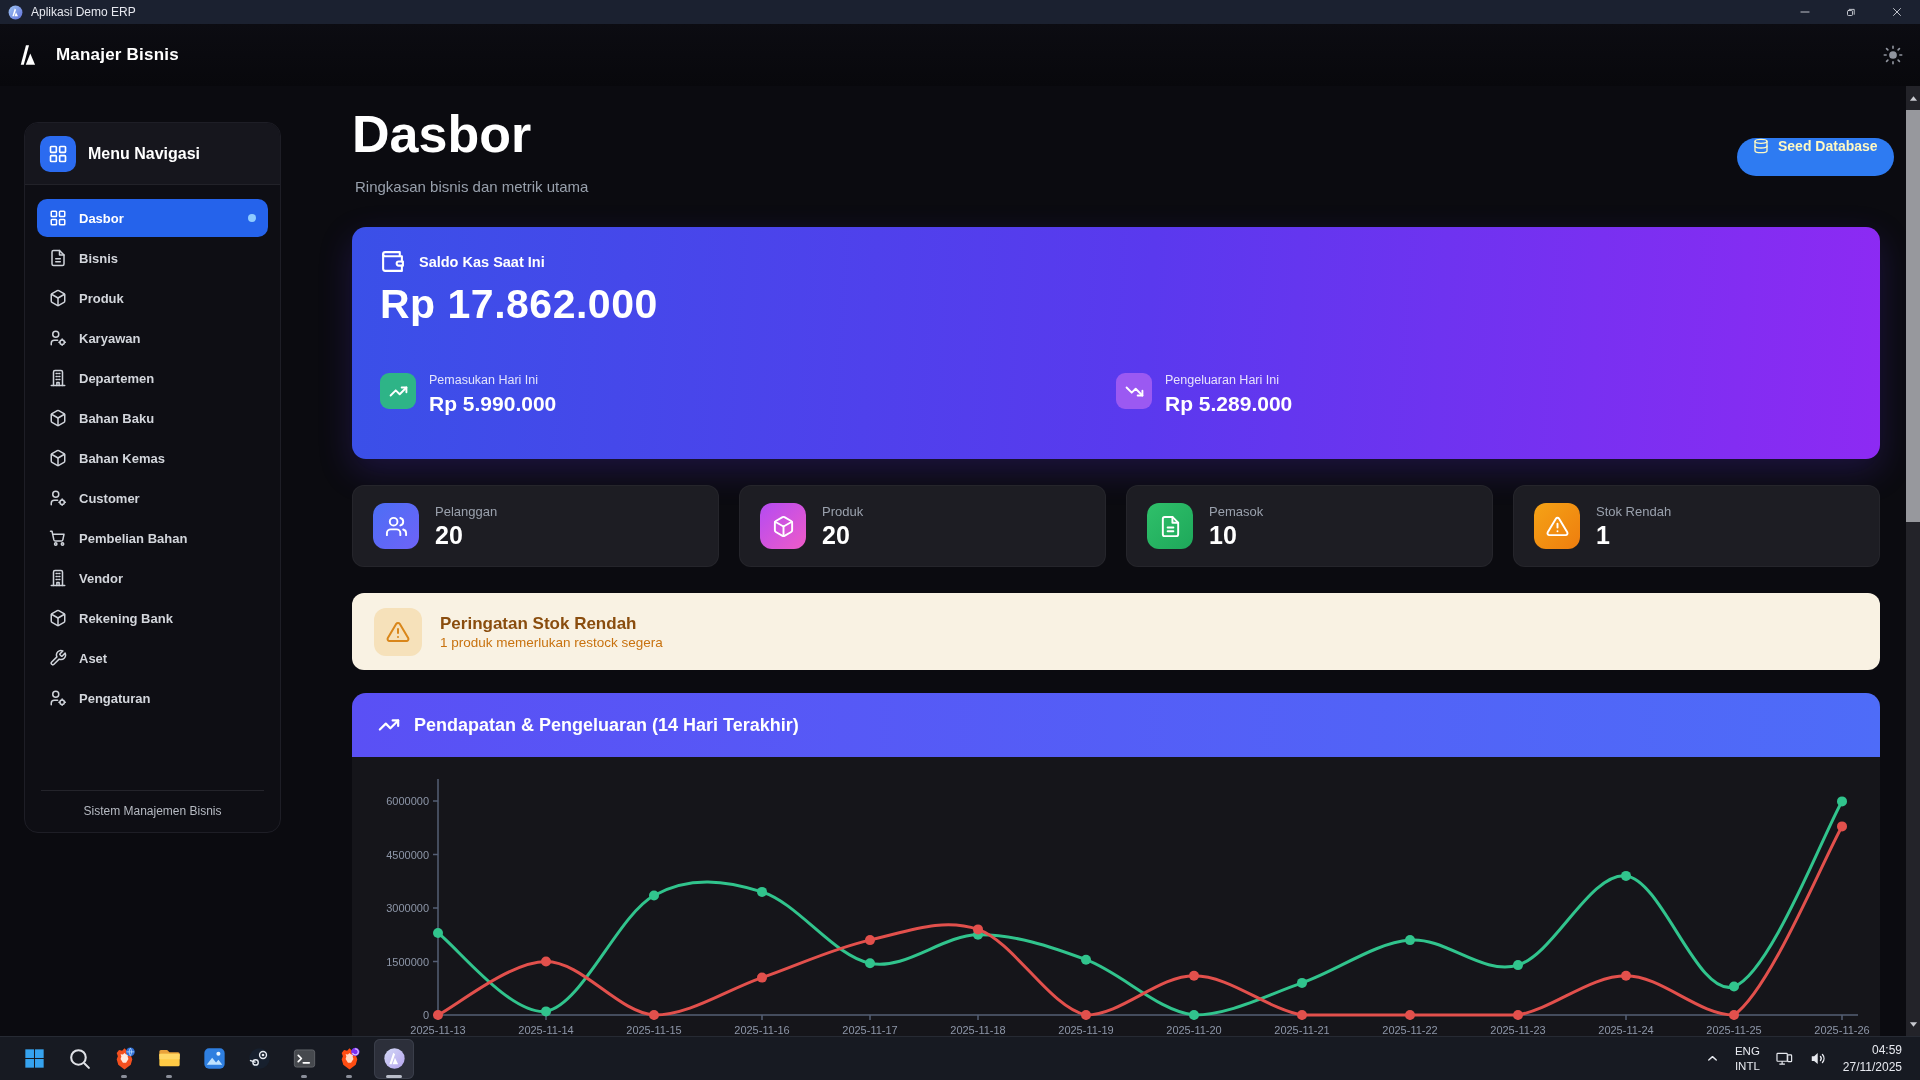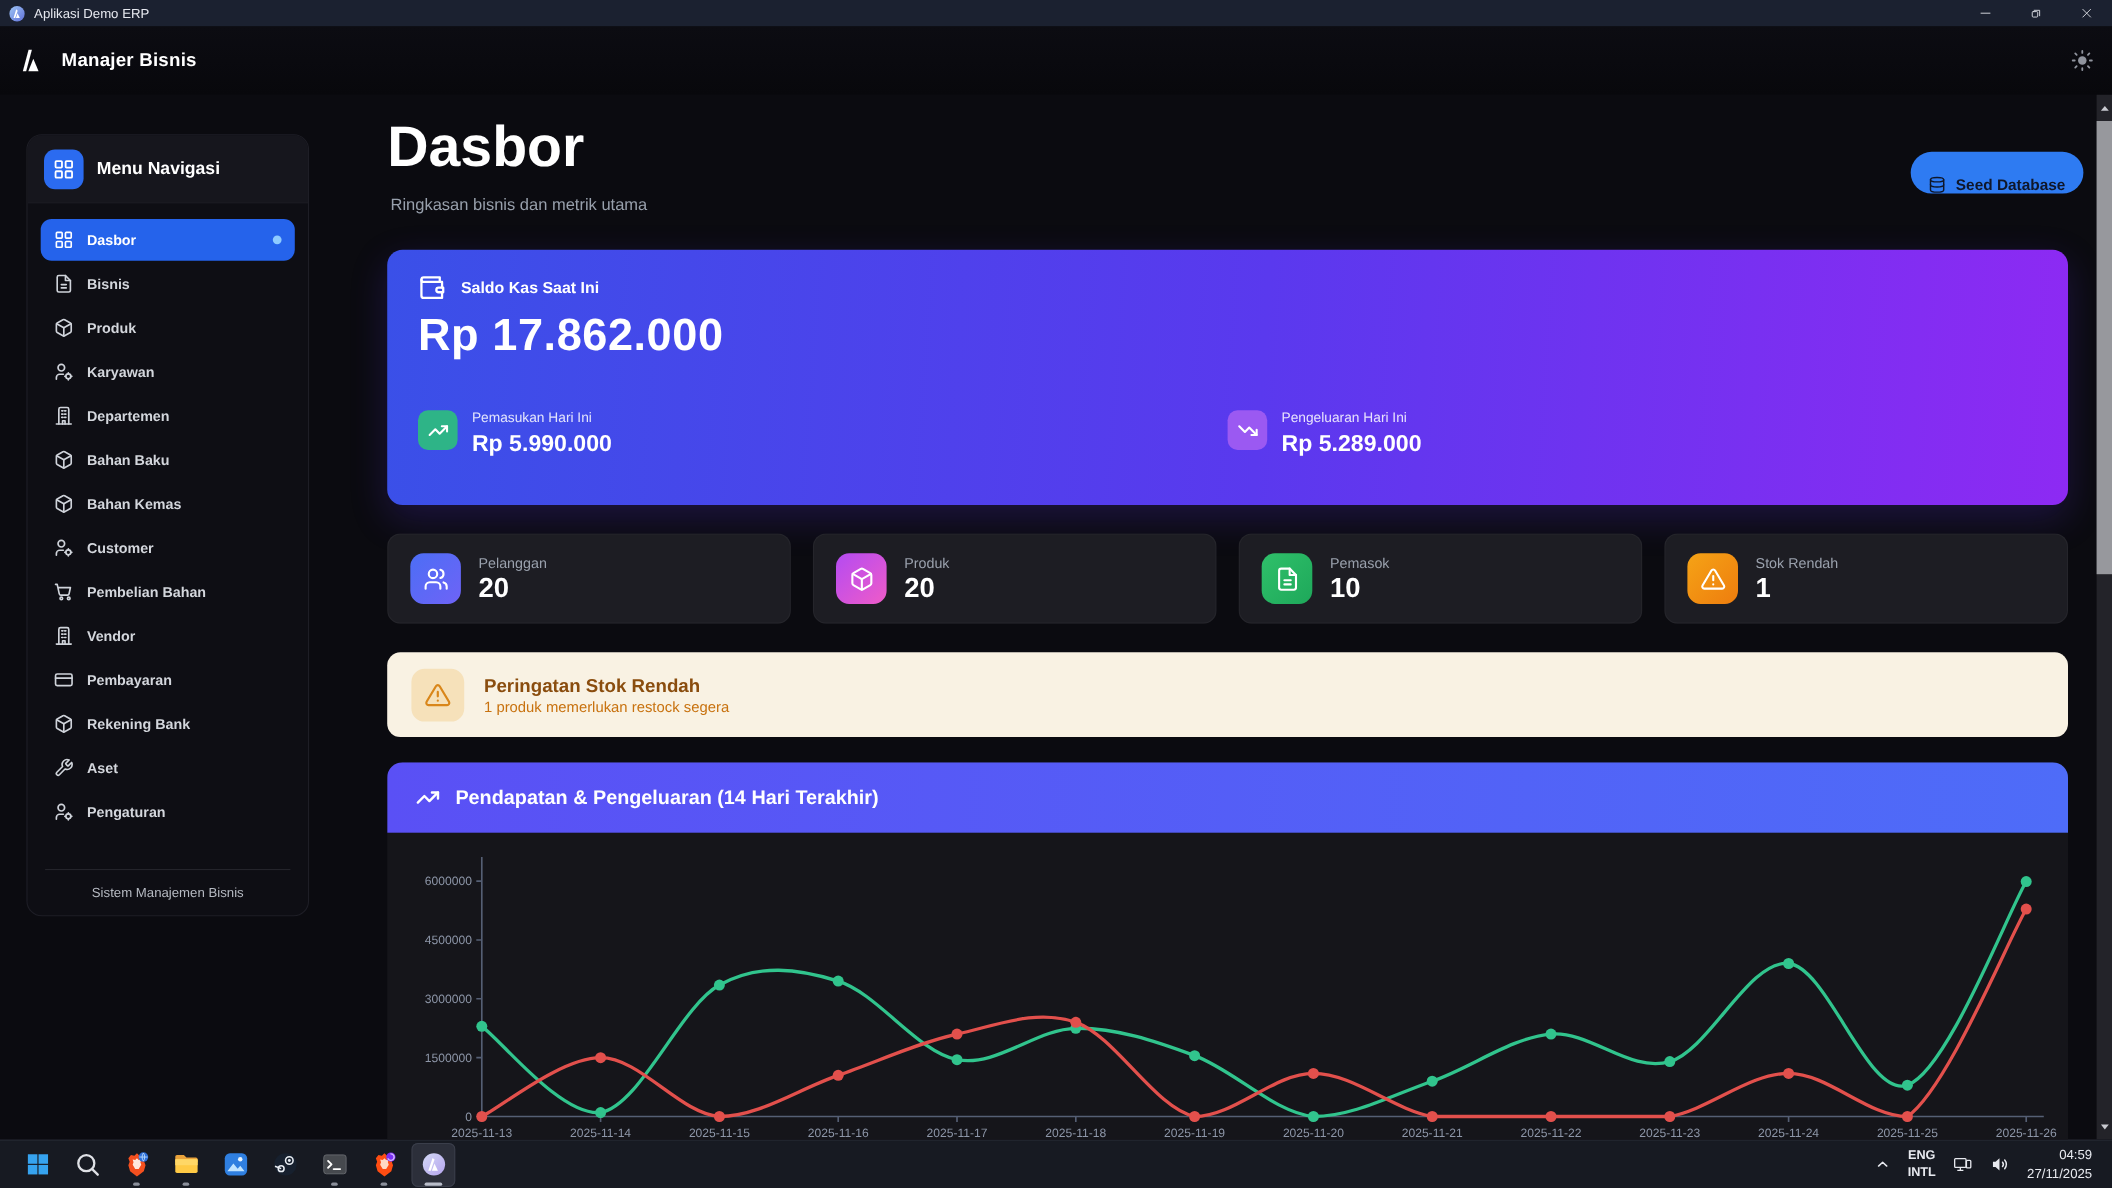--- a/index.html
+++ b/index.html
@@ -36,21 +36,21 @@
   .side-ic svg{width:18px;height:18px}
   .side-label{font-size:13px;font-weight:600}
   .side-item.active{background:#2563eb;color:#fff}
   .side-item.active .side-ic{color:#fff}
   .active-dot{position:absolute;right:12px;width:8px;height:8px;border-radius:50%;background:#8ecbff}
   .side-footer{border-top:1px solid #24242b;margin:8px 16px 0;padding:13px 0 14px;text-align:center;font-size:12px;color:#b6bac2}
 
   
   .main-title{position:absolute;left:352px;top:18px;font-size:52px;font-weight:700}
   .main-sub{position:absolute;left:355px;top:92px;font-size:15px;color:#98a0ac}
-  .seed-btn{position:absolute;left:1737px;top:52px;height:38px;padding:0 16px;border-radius:999px;background:#2e7bf2;display:flex;align-items:flex-end;gap:9px;font-size:14px;font-weight:600;color:#0f172a;cursor:pointer;border:none}
+  .seed-btn{position:absolute;left:1737px;top:52px;height:38px;padding:0 16px;border-radius:999px;background:#2e7bf2;display:flex;align-items:flex-start;gap:9px;font-size:14px;font-weight:600;color:#fef9c3;cursor:pointer;border:none}
   .seed-btn svg{width:16px;height:16px}
 
   
   .hero{position:absolute;left:352px;top:141px;width:1528px;height:232px;border-radius:14px;background:linear-gradient(94deg,#3a50e8 0%,#5a39ee 52%,#8d2af3 100%);box-shadow:0 12px 34px rgba(90,50,230,.22)}
   .hero-row1{position:absolute;left:28px;top:22px;display:flex;align-items:center;gap:14px}
   .hero-row1 svg{width:25px;height:25px}
   .hero-label{font-size:14.5px;font-weight:700}
   .hero-balance{position:absolute;left:28px;top:54px;font-size:41px;font-weight:800;letter-spacing:.5px}
   .hero-subs{position:absolute;left:28px;right:28px;top:146px;display:grid;grid-template-columns:1fr 1fr}
   .hsub{display:flex;gap:13px;align-items:flex-start}
@@ -92,21 +92,21 @@
   .taskbar{height:44px;background:#171a22;border-top:1px solid #262a33;display:flex;align-items:center;padding:0 10px 0 14px}
   .tb-apps{display:flex;align-items:center;gap:5px}
   .task-btn{width:40px;height:40px;border-radius:6px;display:flex;align-items:center;justify-content:center;position:relative;cursor:pointer}
   .task-btn svg{width:25px;height:25px}
   .task-btn.active{background:#2c2f3a;box-shadow:inset 0 0 0 1px #3a3e4a}
   .run-dash{position:absolute;bottom:1px;left:50%;transform:translateX(-50%);width:6px;height:3px;border-radius:2px;background:#8a8e99}
   .task-btn.active .run-dash{width:16px;background:#b9bdc9}
   .tray{margin-left:auto;display:flex;align-items:center;gap:15px;padding-right:8px}
   .tray-btn{cursor:pointer;color:#e7e9ef;display:flex;align-items:center;gap:8px}
   .tray-chevron svg{width:15px;height:15px}
-  .tray-lang{font-size:11.5px;line-height:1.3;text-align:center;font-weight:700}
+  .tray-lang{font-size:11.5px;line-height:1.3;text-align:center;font-weight:400}
   .tray-ic svg{width:19px;height:19px}
   .tray-clock{font-size:12px;line-height:1.35;text-align:right}
 </style>
 </head>
 <body>
 
 <div class="titlebar">
   <span class="tb-appicon">
     <svg viewBox="0 0 16 16">
         <defs>
@@ -275,29 +275,20 @@
         <div class="side-item">
           <span class="side-ic">
             <svg viewBox="0 0 24 24" fill="none" stroke="currentColor" stroke-width="2" stroke-linecap="round" stroke-linejoin="round">
               <path d="M6 22V4a2 2 0 0 1 2-2h8a2 2 0 0 1 2 2v18"></path>
               <path d="M3 22h18"></path>
               <path d="M9.5 6h1.5M13 6h1.5M9.5 10h1.5M13 10h1.5M9.5 14h1.5M13 14h1.5"></path>
               <path d="M10.5 22v-4h3v4"></path>
             </svg>
           </span>
           <span class="side-label">Vendor</span>
-        </div>
-        <div class="side-item">
-          <span class="side-ic">
-            <svg viewBox="0 0 24 24" fill="none" stroke="currentColor" stroke-width="2" stroke-linecap="round" stroke-linejoin="round">
-              <rect x="2" y="5" width="20" height="14" rx="2"></rect>
-              <path d="M2 10h20"></path>
-            </svg>
-          </span>
-          <span class="side-label">Pembayaran</span>
         </div>
         <div class="side-item">
           <span class="side-ic">
             <svg viewBox="0 0 24 24" fill="none" stroke="currentColor" stroke-width="2" stroke-linecap="round" stroke-linejoin="round">
               <path d="M21 16V8a2 2 0 0 0-1-1.73l-7-4a2 2 0 0 0-2 0l-7 4A2 2 0 0 0 3 8v8a2 2 0 0 0 1 1.73l7 4a2 2 0 0 0 2 0l7-4A2 2 0 0 0 21 16z"></path>
               <path d="M3.3 7 12 12l8.7-5"></path>
               <path d="M12 22V12"></path>
             </svg>
           </span>
           <span class="side-label">Rekening Bank</span>

